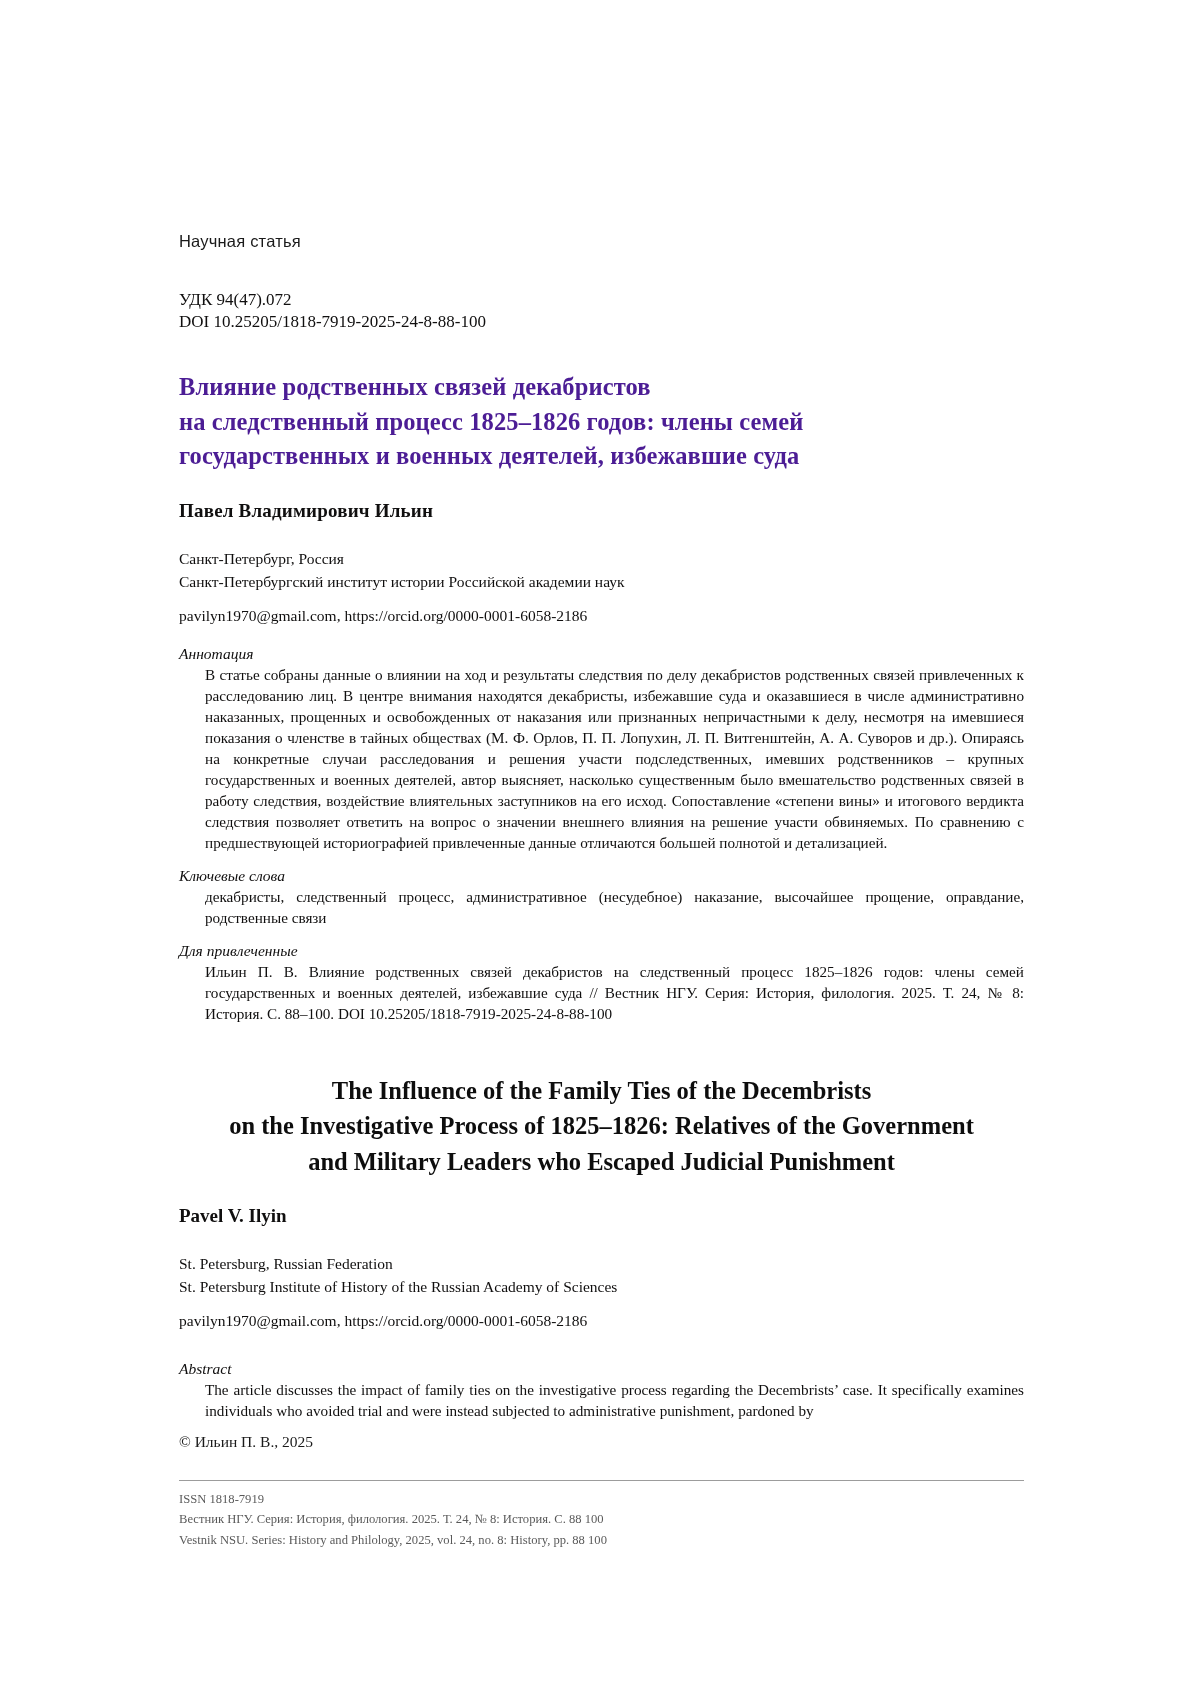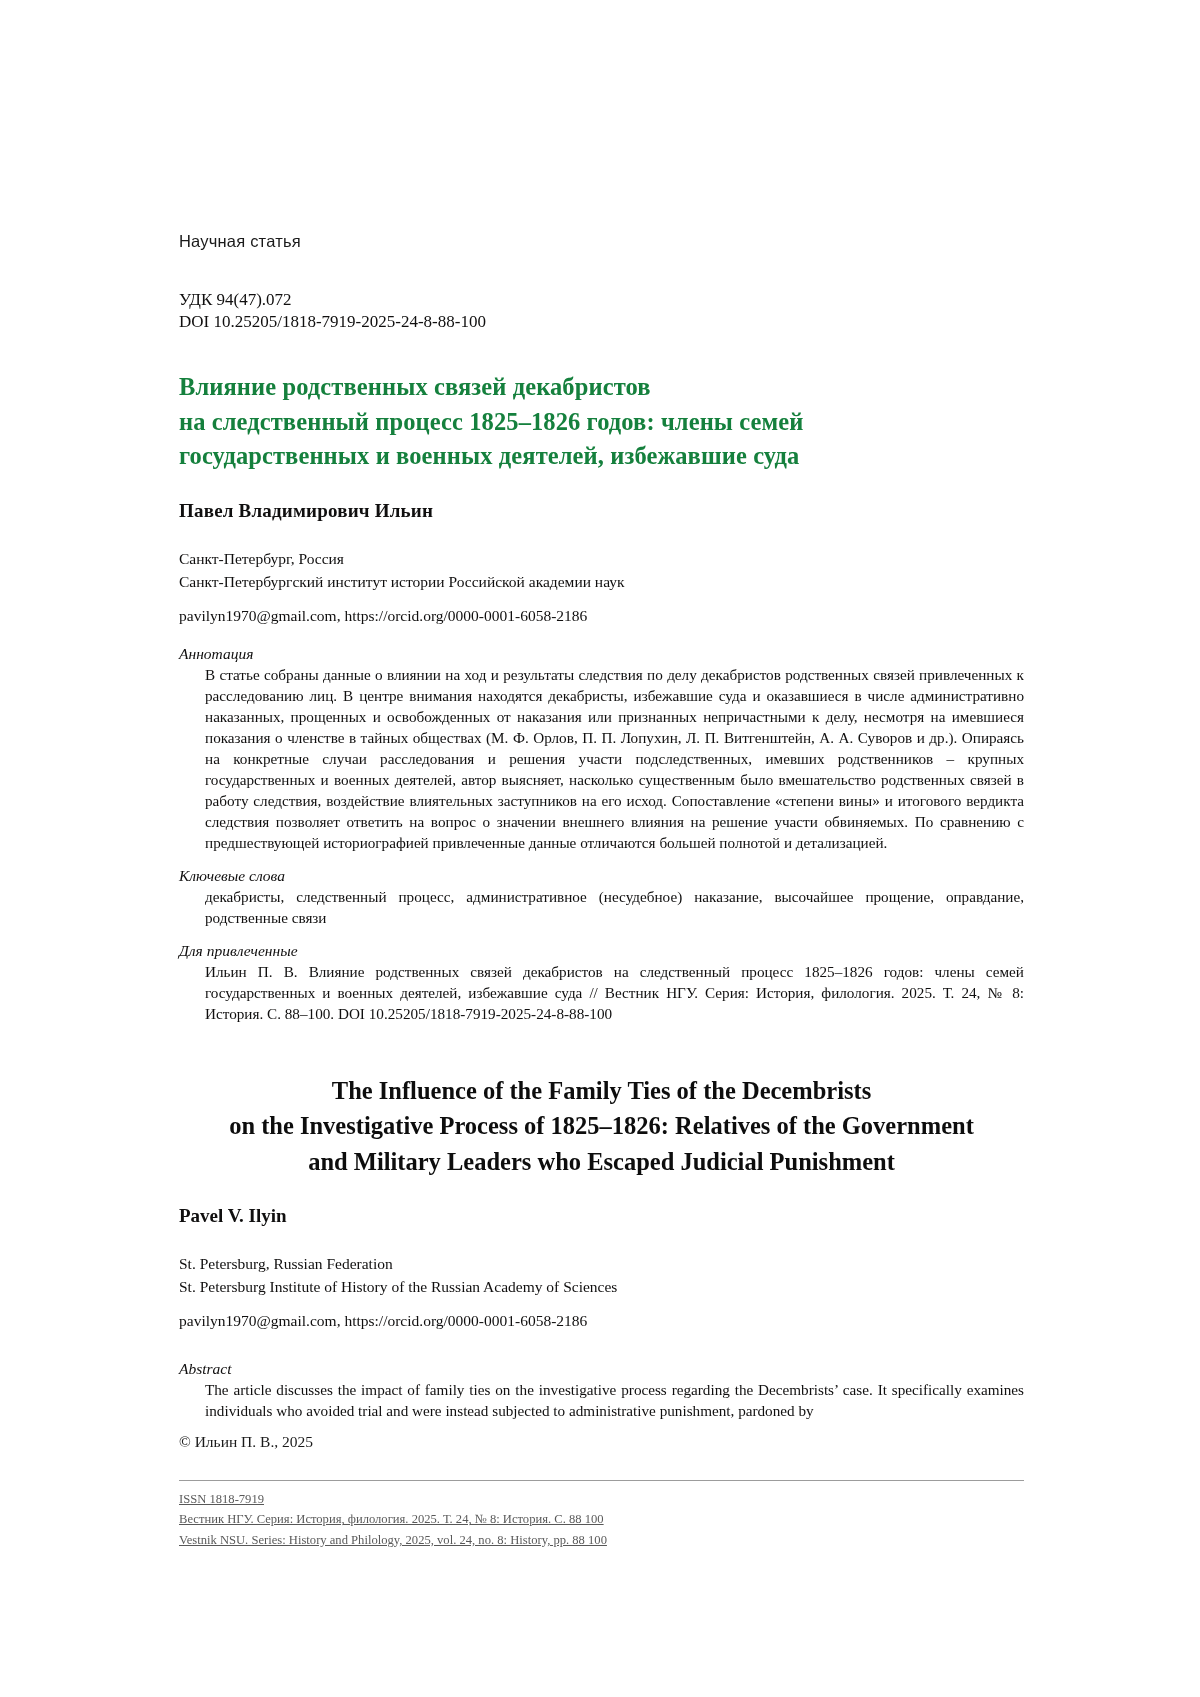--- a/index.html
+++ b/index.html
@@ -40,21 +40,21 @@
     font-size: 17px;
     line-height: 1.32;
   }
   .title-ru {
     margin-top: 36px;
     font-family: "Liberation Serif", serif;
     font-weight: bold;
     font-size: 24.5px;
     line-height: 1.42;
     letter-spacing: .1px;
-    color: #15803d;
+    color: #4c1d95;
   }
   .author-ru {
     margin-top: 26px;
     font-weight: bold;
     font-size: 19px;
     letter-spacing: .2px;
   }
   .affil {
     margin-top: 26px;
     font-size: 15.5px;
@@ -132,21 +132,20 @@
   }
   .footer {
     position: absolute;
     left: 179px;
     top: 1489px;
     width: 845px;
     font-size: 12.6px;
     line-height: 1.62;
     color: #3c3c3c;
     opacity: .85;
-    text-decoration: underline;
   }
   .footer div { white-space: nowrap; }
 </style>
 </head>
 <body>
 
 <div class="page">
   <div class="content">
 
     <div class="article-type t">Научная статья</div>

